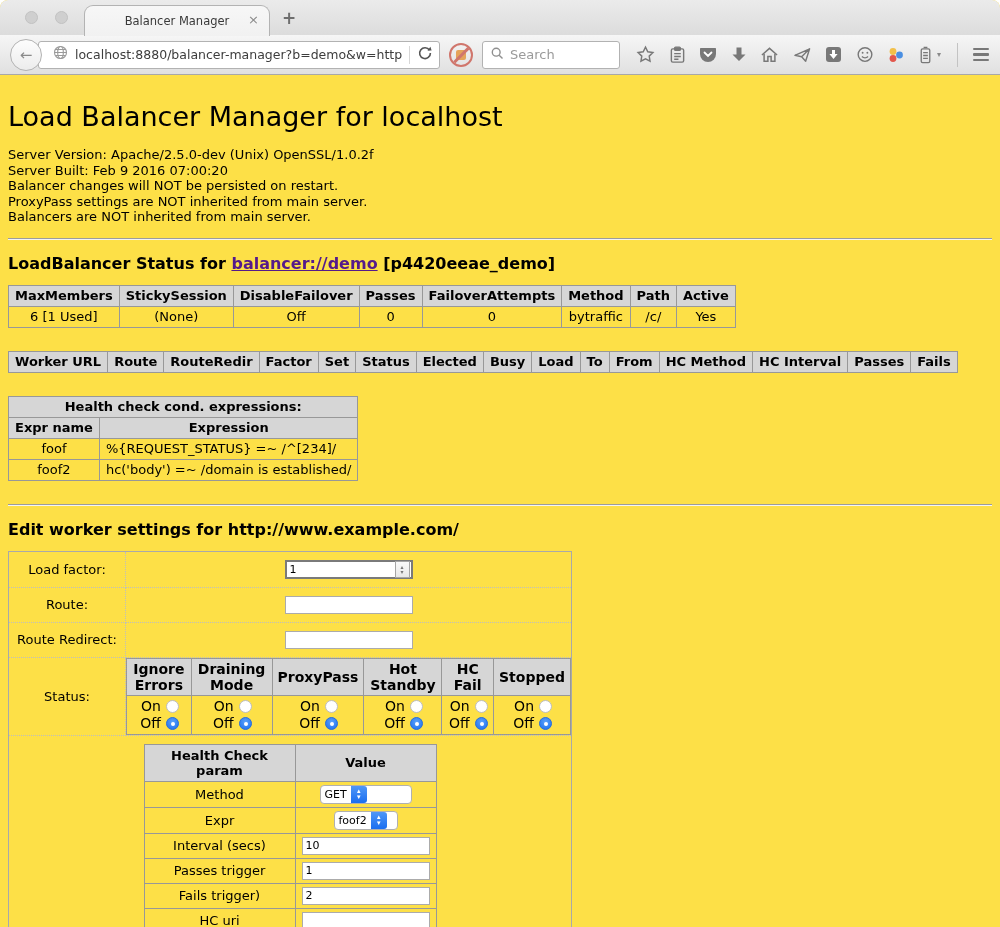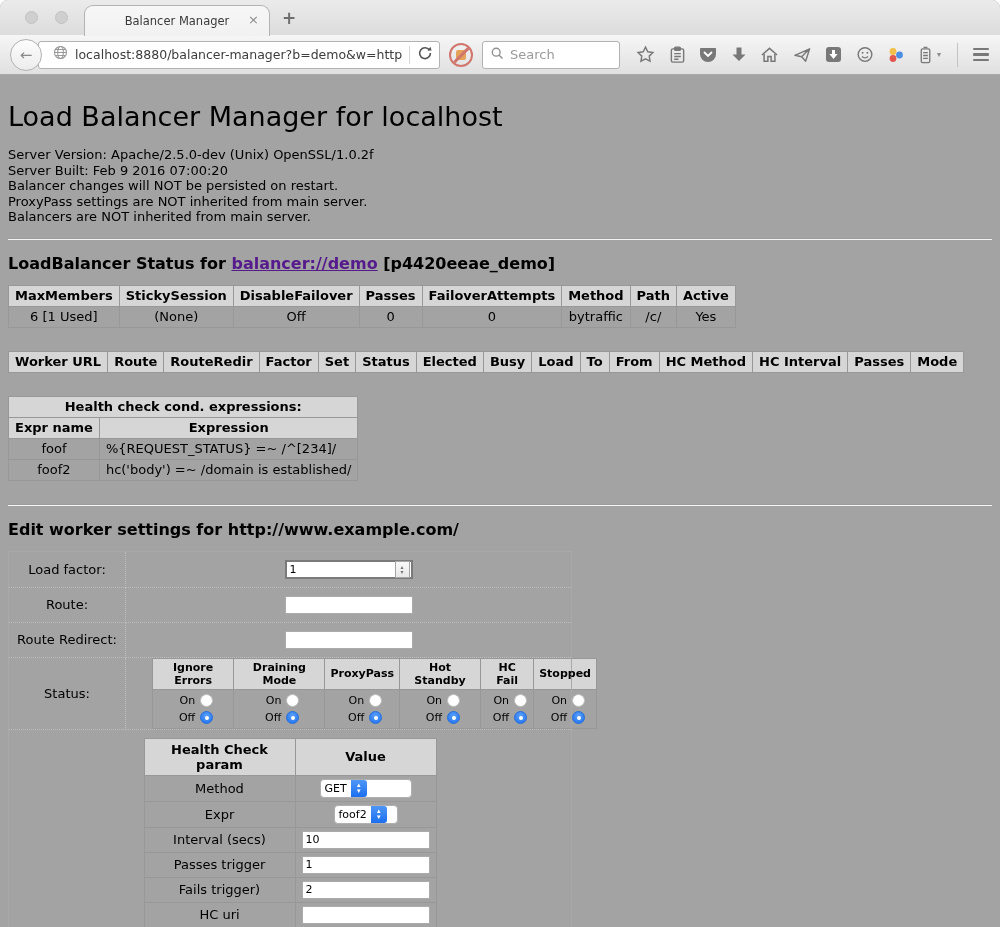--- a/index.html
+++ b/index.html
@@ -1,17 +1,17 @@
 <!DOCTYPE html>
 <html><head>
 <meta charset="utf-8">
 <style>
   html,body{margin:0;padding:0;background:#fff;}
   .window{width:1000px;height:927px;border-radius:8px 8px 0 0;overflow:hidden;
-          background:#a3a3a3;font-family:"DejaVu Sans","Liberation Sans",sans-serif;position:relative;}
+          background:#fde047;font-family:"DejaVu Sans","Liberation Sans",sans-serif;position:relative;}
 
   
   .tabbar{height:35px;background:linear-gradient(#ebebeb,#dcdcdc);position:relative;}
   .traffic{position:absolute;top:11px;left:25px;display:flex;gap:17px;}
   .traffic span{width:13px;height:13px;border-radius:50%;background:#cfcfcf;border:1px solid #c2c2c2;box-sizing:border-box;}
   .tab{position:absolute;left:84px;top:5px;width:184px;height:30px;background:linear-gradient(#f7f7f7,#f1f1f1);
        border:1px solid #b3b3b3;border-bottom:none;border-radius:9px 9px 0 0;
        display:flex;align-items:center;justify-content:center;}
   .tab .title{font-size:11.5px;color:#3a3a3a;}
   .tab .close{position:absolute;right:10px;top:7px;color:#8b8b8b;font-size:13px;line-height:14px;cursor:default;}
@@ -63,21 +63,21 @@
 
   input.tinput{width:120px;height:16px;border:1px solid #ababab;background:#fff;font:11px "DejaVu Sans",sans-serif;
                padding:0 3px;box-sizing:content-box;}
   .numfield{display:inline-flex;align-items:center;width:128px;height:19px;border:2px solid #7a7a7a;background:#fff;box-sizing:border-box;}
   .numfield input{flex:1;border:0;outline:none;font:11px "DejaVu Sans",sans-serif;padding:0 3px;min-width:0;}
   .spin{width:13px;height:15px;margin-right:1px;border:1px solid #a5a5a5;background:linear-gradient(#fafafa,#e8e8e8);
         display:flex;flex-direction:column;align-items:center;justify-content:center;color:#777;}
   .spin::before{content:"▴";font-size:6px;line-height:5px;}
   .spin::after{content:"▾";font-size:6px;line-height:5px;}
 
-  table.stable{border-collapse:collapse;font-size:11px;width:100%;margin-left:26px;}
+  table.stable{border-collapse:collapse;font-size:14px;width:100%;}
   table.stable th,table.stable td{border:1px solid #989898;padding:2px 5px;text-align:center;}
   table.stable th{background:#d6d6d6;}
   .rline{display:flex;align-items:center;justify-content:center;gap:5px;line-height:17px;}
   .rlabel{width:22px;text-align:right;}
   .radio{width:13px;height:13px;border-radius:50%;display:inline-block;box-sizing:border-box;position:relative;}
   .radio.unchecked{background:#fff;border:1px solid #bdbdbd;}
   .radio.checked{background:radial-gradient(circle at 50% 35%,#5ba1f8,#1b6ef0);border:1px solid #2a6fd8;}
   .radio.checked::after{content:"";position:absolute;left:4px;top:4px;width:4px;height:4px;border-radius:50%;background:#fff;}
 
   table.hctable{border-collapse:collapse;font-size:13px;margin:0 auto;}
@@ -284,21 +284,21 @@
         <th>Set</th>
         <th>Status</th>
         <th>Elected</th>
         <th>Busy</th>
         <th>Load</th>
         <th>To</th>
         <th>From</th>
         <th>HC Method</th>
         <th>HC Interval</th>
         <th>Passes</th>
-        <th>Mode</th>
+        <th>Fails</th>
 
       </tr>
     </tbody>
       </table>
 
     <table class="dtable">
       <tbody>
           <tr>
         <th colspan="2">Health check cond. expressions:</th>
       </tr>

